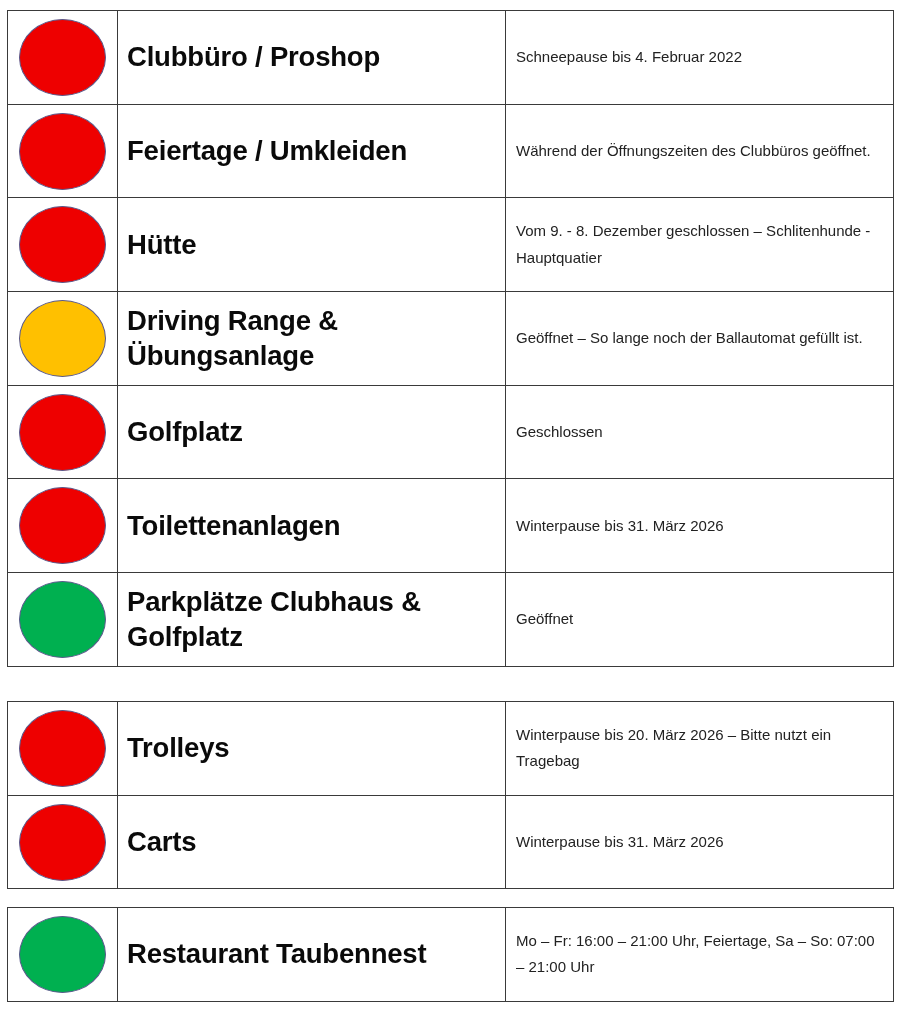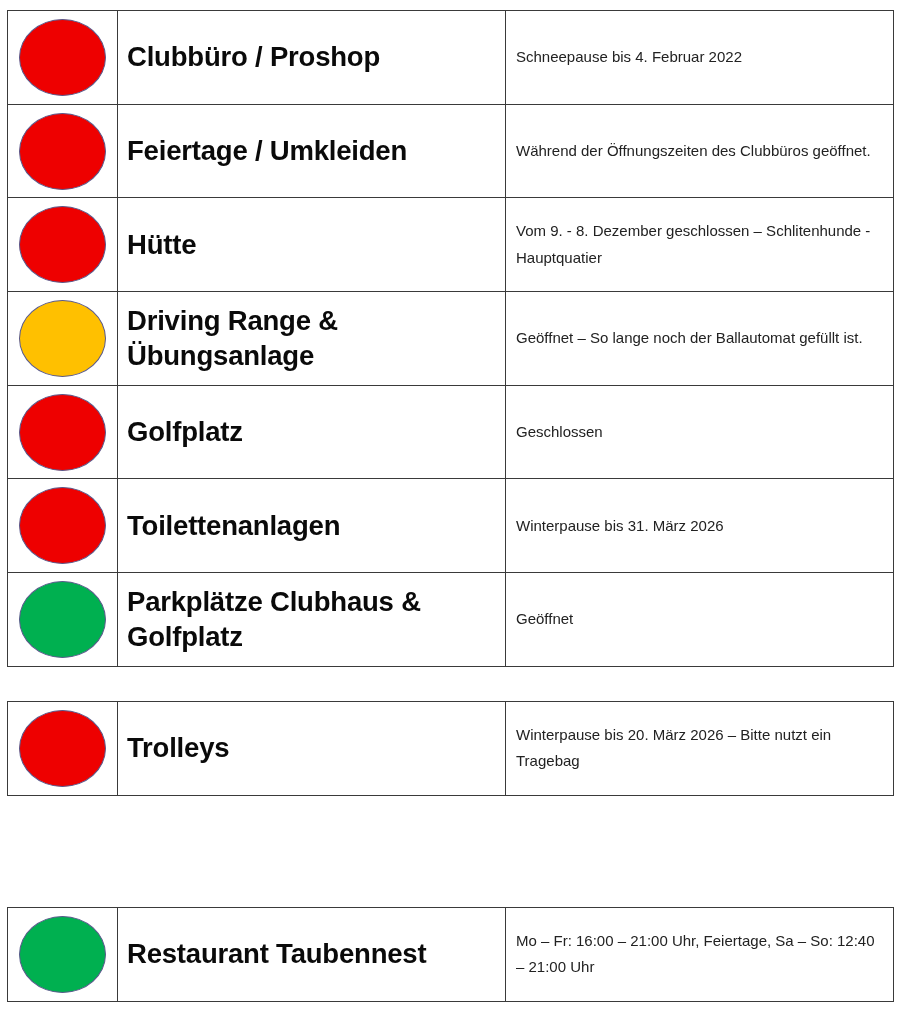--- a/index.html
+++ b/index.html
@@ -118,29 +118,34 @@
       <col class="col-light">
       <col class="col-name">
       <col class="col-desc">
     </colgroup>
   <tbody>
     <tr>
       <td class="light-cell"><span class="light" style="background: rgb(238, 0, 0);"></span></td>
       <td class="name-cell">Trolleys</td>
       <td class="desc-cell">Winterpause bis 20. März 2026 – Bitte nutzt ein Tragebag</td>
     </tr>
+    <tr>
+      <td class="light-cell"><span class="light" style="background: rgb(238, 0, 0);"></span></td>
+      <td class="name-cell">Carts</td>
+      <td class="desc-cell">Winterpause bis 31. März 2026</td>
+    </tr>
   </tbody>
 </table>
 
 <table class="status-table" id="table-3">
   <colgroup>
       <col class="col-light">
       <col class="col-name">
       <col class="col-desc">
     </colgroup>
   <tbody>
     <tr>
       <td class="light-cell"><span class="light" style="background: rgb(0, 176, 80);"></span></td>
       <td class="name-cell">Restaurant Taubennest</td>
-      <td class="desc-cell">Mo – Fr: 16:00 – 21:00 Uhr, Feiertage, Sa – So: 12:40 – 21:00 Uhr</td>
+      <td class="desc-cell">Mo – Fr: 16:00 – 21:00 Uhr, Feiertage, Sa – So: 07:00 – 21:00 Uhr</td>
     </tr>
   </tbody>
 </table>
 
 </body></html>

